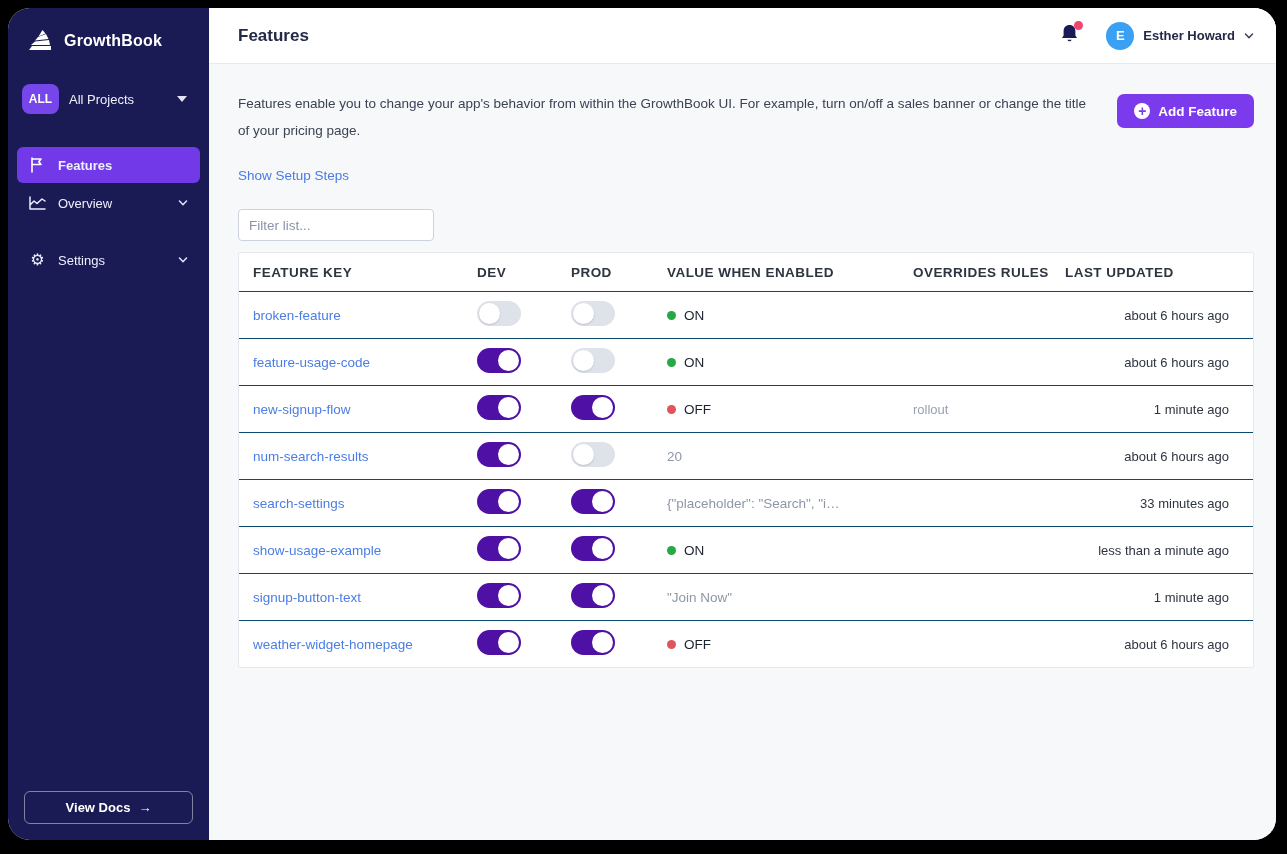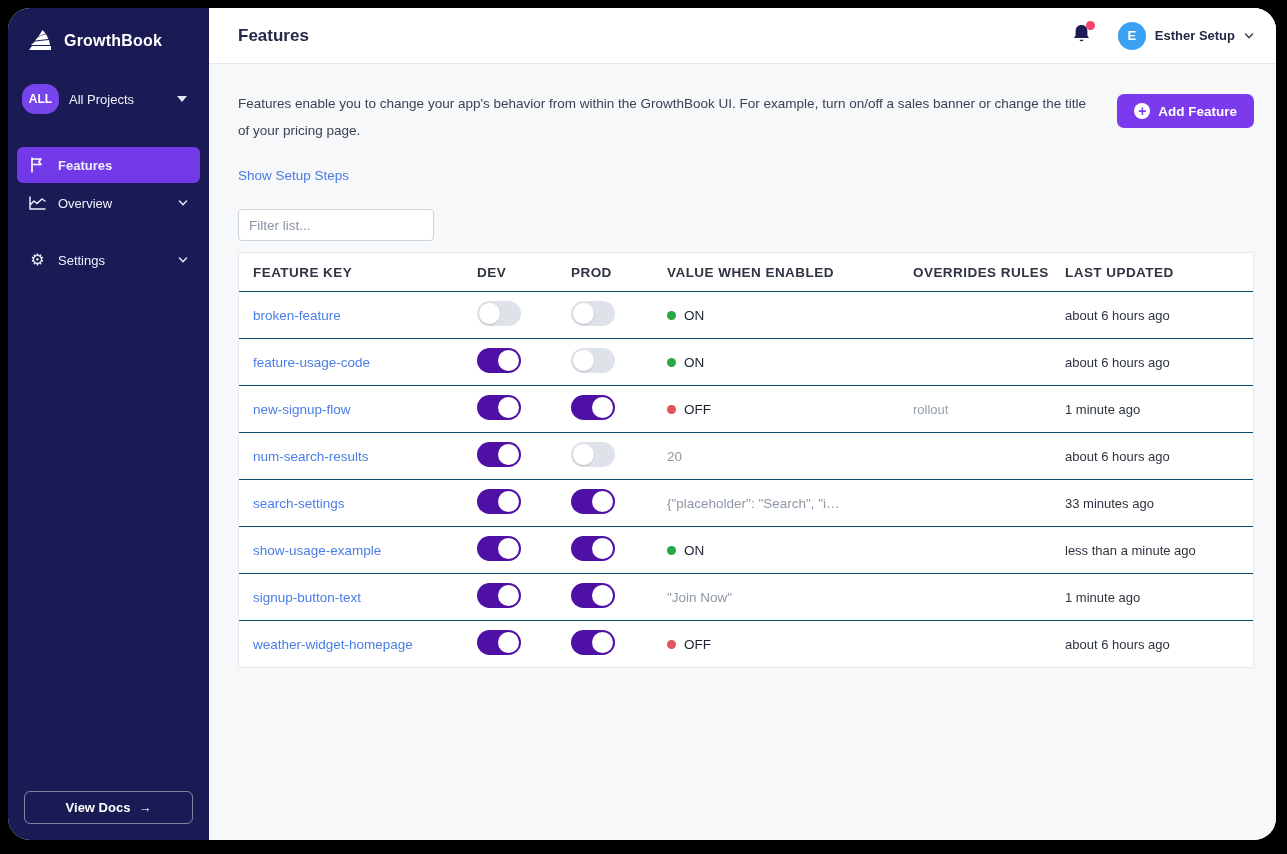--- a/index.html
+++ b/index.html
@@ -16,21 +16,21 @@
     width:201px; min-width:201px; background:#1a1a55; color:#eceefb;
     display:flex; flex-direction:column; position:relative;
   }
   .logo-row{ display:flex; align-items:center; gap:10px; padding:20px 18px 16px 18px; }
   .logo-mark{ width:28px; height:26px; }
   .logo-text{ font-size:16px; font-weight:bold; color:#fff; letter-spacing:.2px; }
 
   .project-row{ display:flex; align-items:center; gap:10px; padding:14px 16px 14px 14px; cursor:pointer; }
   .project-badge{
     background:#7646ea; color:#fff; font-size:12px; font-weight:bold;
-    border-radius:13px; width:37px; height:30px; display:flex; align-items:center; justify-content:center;
+    border-radius:8px; width:37px; height:30px; display:flex; align-items:center; justify-content:center;
   }
   .project-label{ font-size:13px; color:#f0f1fa; flex:1; }
   .caret-down{ width:0; height:0; border-left:5px solid transparent; border-right:5px solid transparent; border-top:6px solid #e2e4f5; margin-right:6px; }
 
   .nav{ margin-top:18px; display:flex; flex-direction:column; }
   .nav-item{
     display:flex; align-items:center; gap:12px; height:36px; margin:1px 9px;
     padding:0 12px; border-radius:6px; font-size:13px; font-weight:bold; color:#eef0fb; cursor:pointer;
   }
   .nav-item.active{ background:#7139e8; }
@@ -100,21 +100,21 @@
   .toggle.on .knob{ right:2px; }
   .toggle.off .knob{ left:2px; box-shadow:0 1px 2px rgba(0,0,0,.15); }
 
   .status-wrap{ display:flex; align-items:center; gap:8px; }
   .dot{ width:9px; height:9px; border-radius:50%; display:inline-block; }
   .dot.ON{ background:#28a745; }
   .dot.OFF{ background:#e0555c; }
   .status-text{ color:#1c2230; font-size:13.5px; }
   .value-text{ color:#8d97a5; font-size:13.5px; }
   .overrides-text{ color:#98a1b0; font-size:13px; }
-  .updated-text{ color:#2e3440; font-size:13px; }
+  .updated-text{ color:#2e3440; font-size:13px;text-align:right; }
 </style>
 </head>
 <body>
 
 <div class="app-window">
 
   <aside class="sidebar">
     <div class="logo-row">
       <svg class="logo-mark" viewBox="0 0 28 26">
         <path d="M3 22 L25 22 L25 18 L6 18 Z" fill="#fff"></path>
@@ -178,21 +178,21 @@
       <div class="page-title">Features</div>
       <div class="bell-wrap">
         <svg width="21" height="22" viewBox="0 0 21 22">
           <path d="M10.5 2 C6.9 2 4.6 4.6 4.6 8 v4.4 L3 15 h15 l-1.6-2.6 V8 C16.4 4.6 14.1 2 10.5 2 Z" fill="#1a1a55"></path>
           <path d="M8.4 16.8 a2.2 2.2 0 0 0 4.2 0 Z" fill="#1a1a55"></path>
         </svg>
         <span class="bell-dot"></span>
       </div>
       <div class="user-menu">
         <span class="avatar">E</span>
-        <span class="user-name">Esther Setup</span>
+        <span class="user-name">Esther Howard</span>
         <svg class="chev" viewBox="0 0 10 10" width="10" height="10">
             <path d="M1.5 3 L5 6.7 L8.5 3" fill="none" stroke="#3a3f55" stroke-width="1.5" stroke-linecap="round"></path>
           </svg>
       </div>
     </div>
 
     <div class="content">
       <div class="intro-row">
         <p class="description">Features enable you to change your app's behavior from within the GrowthBook UI. For example, turn on/off a sales banner or change the title of your pricing page.</p>
         <button class="add-feature-btn">

